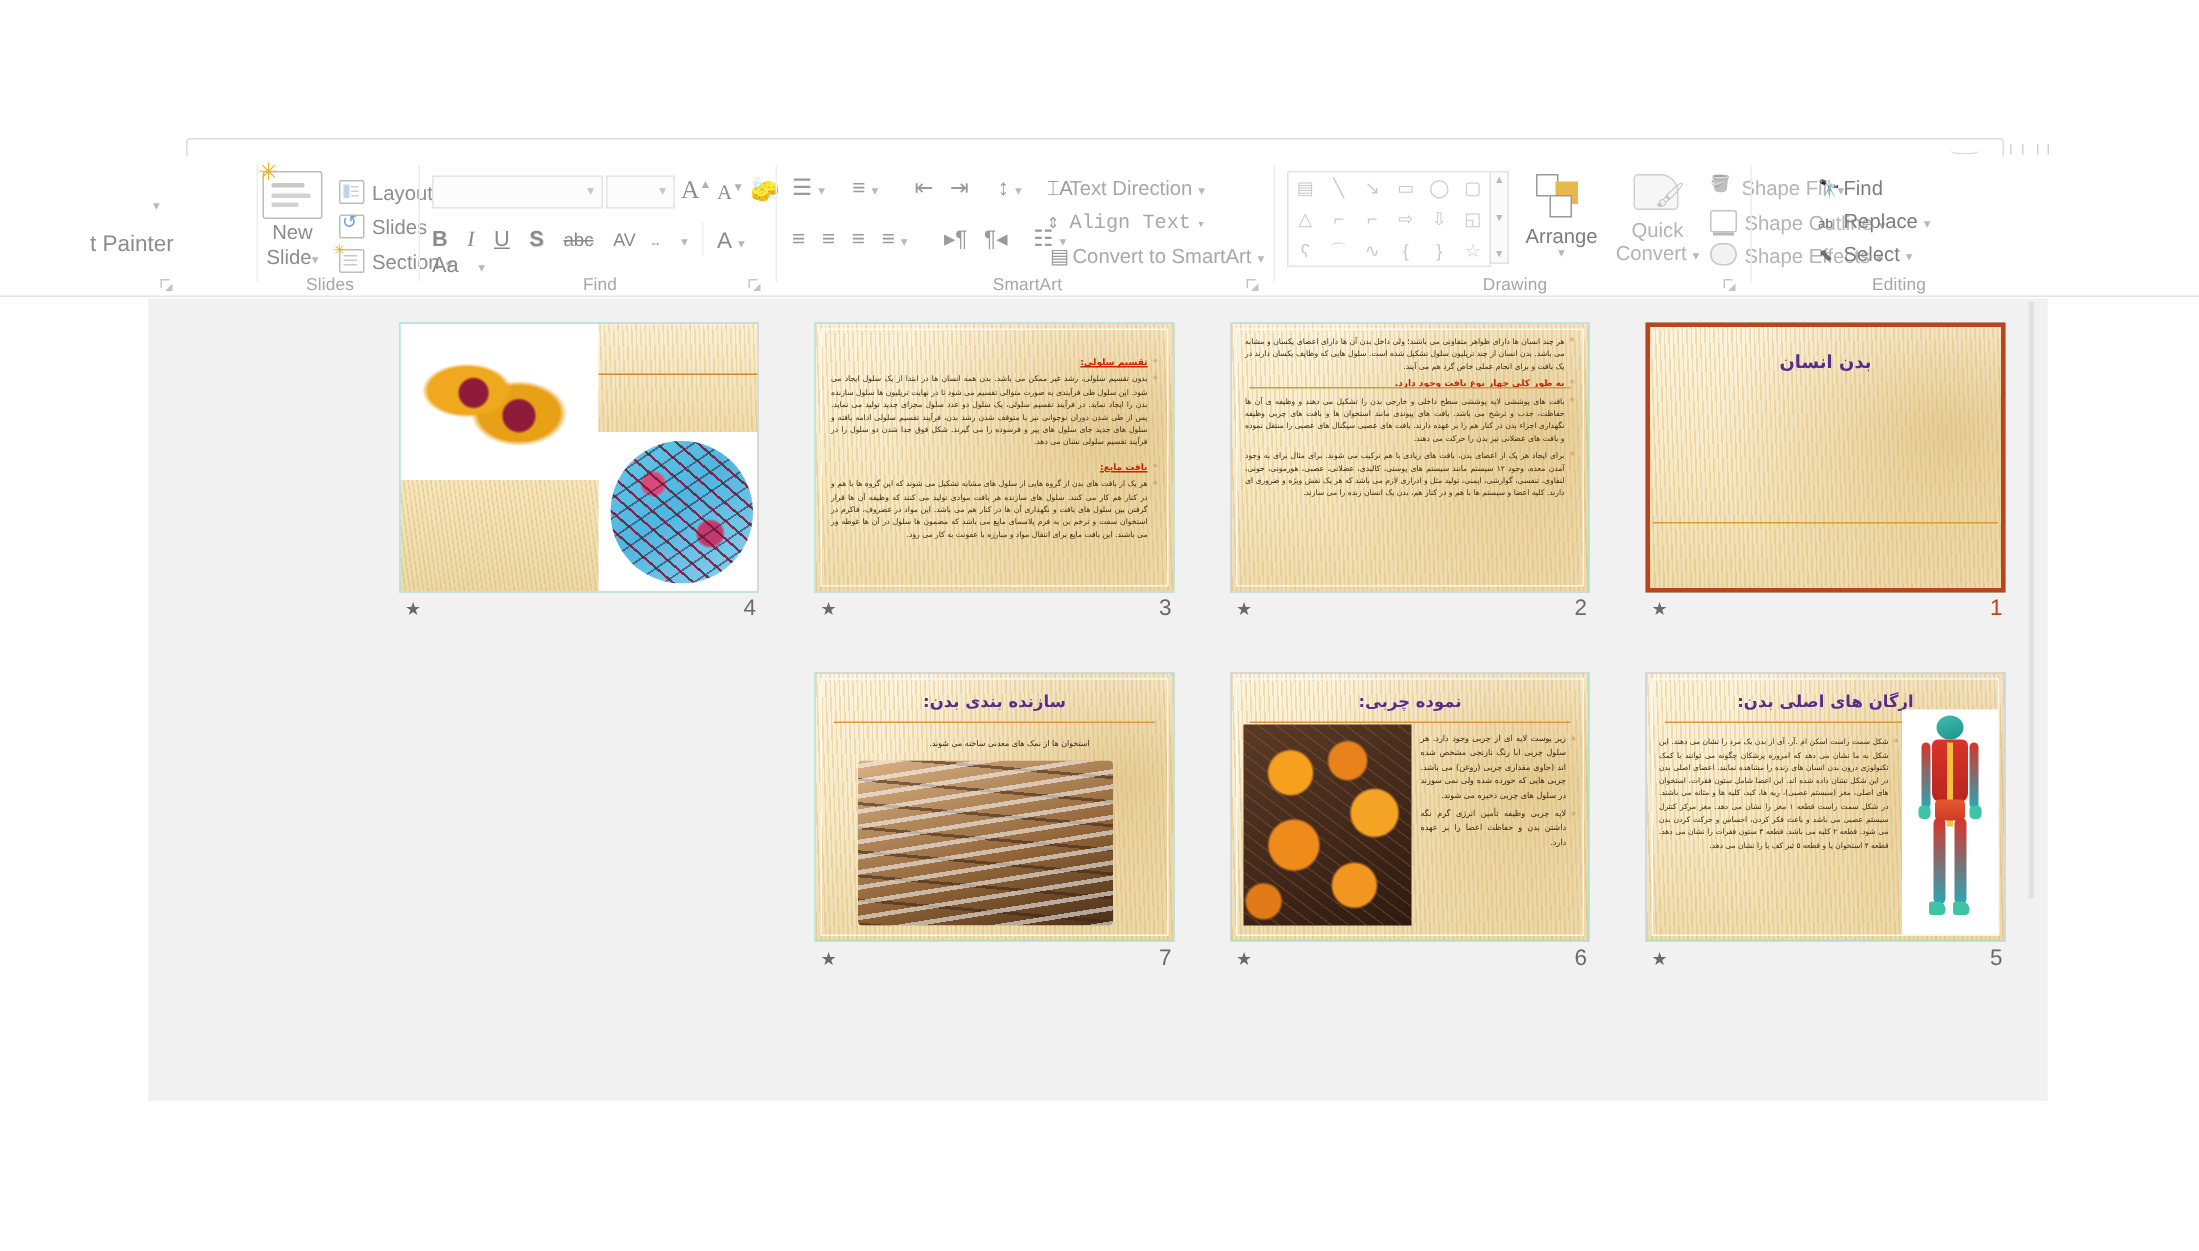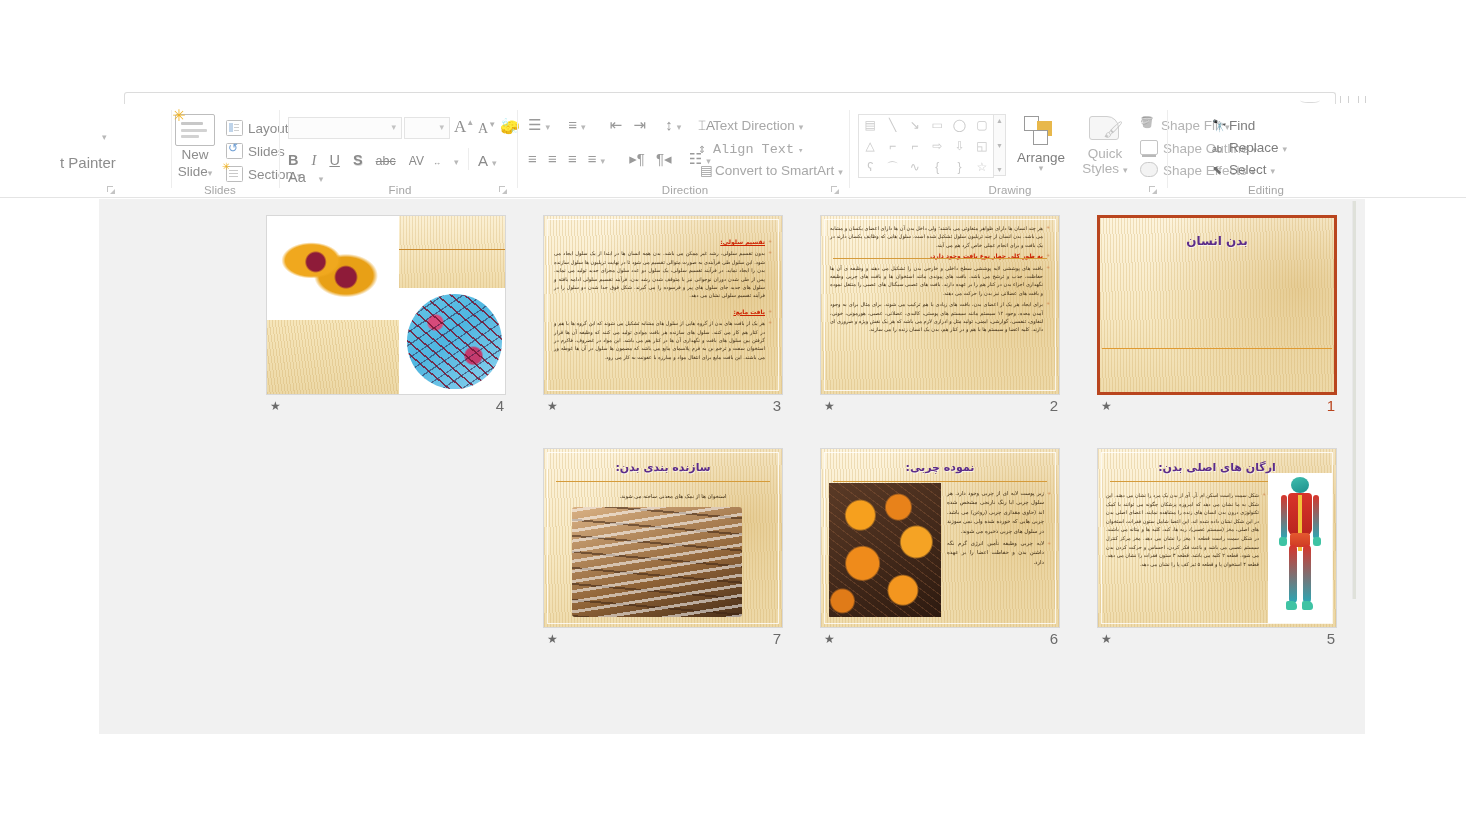--- a/index.html
+++ b/index.html
@@ -488,21 +488,21 @@
       <div class="ptxt" style="left:178px; top:14px;">
         <span class="pic">⌶A</span><span>Text Direction</span><span class="cvs">▾</span>
       </div>
       <div class="ptxt" style="left:178px; top:36px;font-family:Liberation Mono, monospace;">
         <span class="pic">⇕</span><span>Align Text</span><span class="cvs">▾</span>
       </div>
       <div class="ptxt" style="left:180px; top:58px;">
         <span class="pic">▤</span><span>Convert to SmartArt</span><span class="cvs">▾</span>
       </div>
 
-      <div class="glabel">Direction</div>
+      <div class="glabel">SmartArt</div>
       <div class="dlg-launch" style="right:10px;">
         <svg width="10" height="10" viewBox="0 0 10 10">
             <path d="M1 1h6v1H2v5H1z" fill="#c4c4c4"></path>
             <path d="M9 9H4l5-5z" fill="#c4c4c4"></path>
           </svg>
       </div>
       <div class="gdiv"></div>
     </div>
 
     <div class="rgroup g-draw">
@@ -542,21 +542,21 @@
         <div style="font-size:9px;color:#b8b8b8;margin-top:-2px">▾</div>
       </div>
 
       <div class="qs-btn">
         <div class="qs-ic">
           <div class="blob"></div>
             <div class="brush">🖌</div>
         </div>
         <div class="qs-lbl">
           <span>Quick</span><br>
-          <span>Styles</span><span class="cvs">▾</span>
+          <span>Convert</span><span class="cvs">▾</span>
         </div>
       </div>
 
       <div class="shape-opt" style="top:14px;">
         <span class="so-ic fill"></span><span>Shape Fill</span><span class="cvs">▾</span>
       </div>
       <div class="shape-opt" style="top:36px;">
         <span class="so-ic outline"></span><span>Shape Outline</span><span class="cvs">▾</span>
       </div>
       <div class="shape-opt" style="top:58px;">

